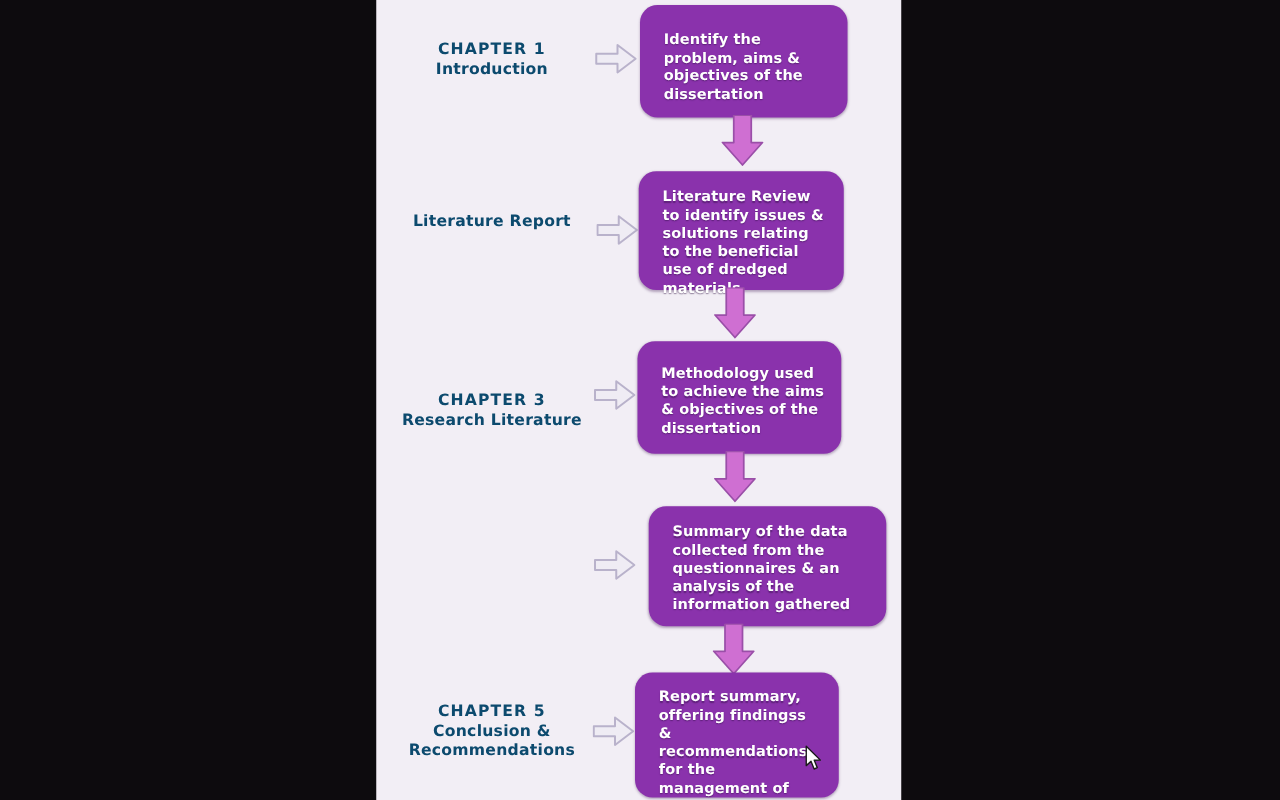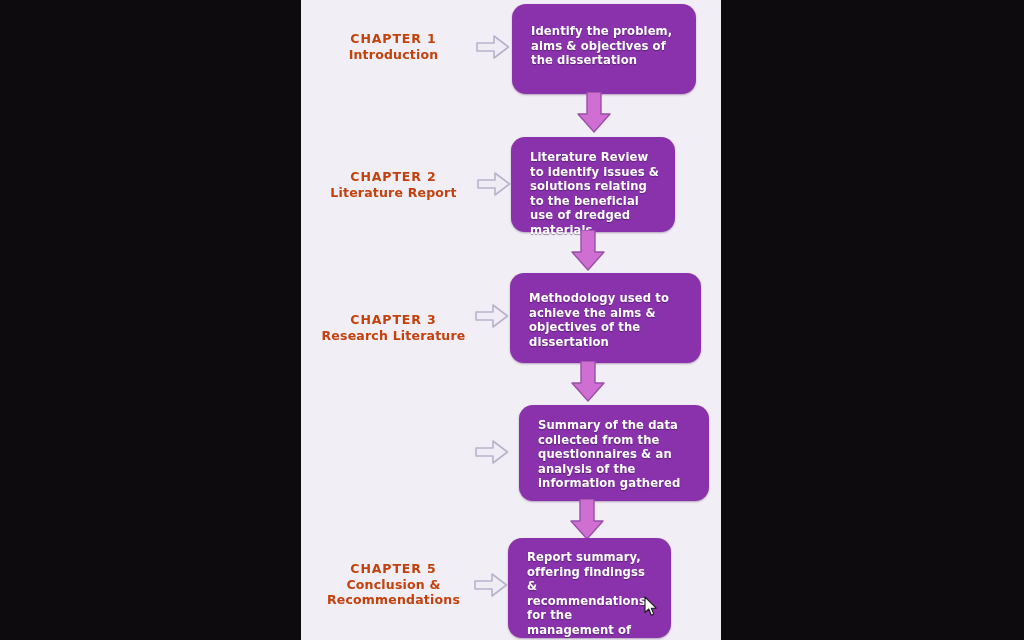--- a/index.html
+++ b/index.html
@@ -39,21 +39,21 @@
     left: 0;
     width: 420px;
   }
 
   
   .chapter-label {
     position: absolute;
     right: 240px;          
     width: 185px;
     text-align: center;
-    color: #c2410c;
+    color: #0c4a6e;
     font-family: "DejaVu Sans", sans-serif;
     font-weight: bold;
     font-size: 12.5px;
     line-height: 15.5px;
     letter-spacing: 0.2px;
   }
   .chapter-label .ch-title {
     display: block;
     letter-spacing: 0.9px;
   }
@@ -133,35 +133,34 @@
         <span class="ch-title">CHAPTER 1</span>
         <span class="ch-sub">Introduction</span>
       </div>
 
       <div class="side-arrow" style="left:175px;top:32px;">
         <svg viewBox="0 0 34 30" xmlns="http://www.w3.org/2000/svg">
           <path d="M1 11 L18 11 L18 4 L32.5 15 L18 26 L18 19 L1 19 Z" fill="#efecf4" stroke="#b9b2cb" stroke-width="1.6" stroke-linejoin="round"></path>
         </svg>
       </div>
 
-      <div class="proc-box" style="left:211px;top:4px;width:184px;height:90px;">
+      <div class="proc-box" style="left:211px;top:4px;width:166px;height:90px;">
         <div class="proc-text" style="top:20px;">Identify the problem, aims &amp; objectives of the dissertation</div>
       </div>
 
       <div class="down-arrow" style="left:272px;top:92px;">
         <svg viewBox="0 0 42 42" xmlns="http://www.w3.org/2000/svg">
           <path d="M14 0 L28 0 L28 22 L37 22 L21 40 L5 22 L14 22 Z" fill="#cf6fd2" stroke="#9a4fa8" stroke-width="1.4" stroke-linejoin="round"></path>
         </svg>
       </div>
     </div>
 
     <div class="flow-row" style="top:135px;height:130px;">
 
       <div class="chapter-label" style="top:34px;right:235px;">
-        <span class="ch-title">CHAPTER 2</span>
         <span class="ch-sub">Literature Report</span>
       </div>
 
       <div class="side-arrow" style="left:176px;top:34px;">
         <svg viewBox="0 0 34 30" xmlns="http://www.w3.org/2000/svg">
           <path d="M1 11 L18 11 L18 4 L32.5 15 L18 26 L18 19 L1 19 Z" fill="#efecf4" stroke="#b9b2cb" stroke-width="1.6" stroke-linejoin="round"></path>
         </svg>
       </div>
 
       <div class="proc-box" style="left:210px;top:2px;width:164px;height:95px;">
@@ -181,21 +180,21 @@
         <span class="ch-title">CHAPTER 3</span>
         <span class="ch-sub">Research Literature</span>
       </div>
 
       <div class="side-arrow" style="left:174px;top:29px;">
         <svg viewBox="0 0 34 30" xmlns="http://www.w3.org/2000/svg">
           <path d="M1 11 L18 11 L18 4 L32.5 15 L18 26 L18 19 L1 19 Z" fill="#efecf4" stroke="#b9b2cb" stroke-width="1.6" stroke-linejoin="round"></path>
         </svg>
       </div>
 
-      <div class="proc-box" style="left:209px;top:1px;width:191px;height:90px;">
+      <div class="proc-box" style="left:209px;top:1px;width:163px;height:90px;">
         <div class="proc-text" style="top:18px;">Methodology used to achieve the aims &amp; objectives of the dissertation</div>
       </div>
 
       <div class="down-arrow" style="left:266px;top:89px;">
         <svg viewBox="0 0 42 42" xmlns="http://www.w3.org/2000/svg">
           <path d="M14 0 L28 0 L28 22 L37 22 L21 40 L5 22 L14 22 Z" fill="#cf6fd2" stroke="#9a4fa8" stroke-width="1.4" stroke-linejoin="round"></path>
         </svg>
       </div>
     </div>
 

